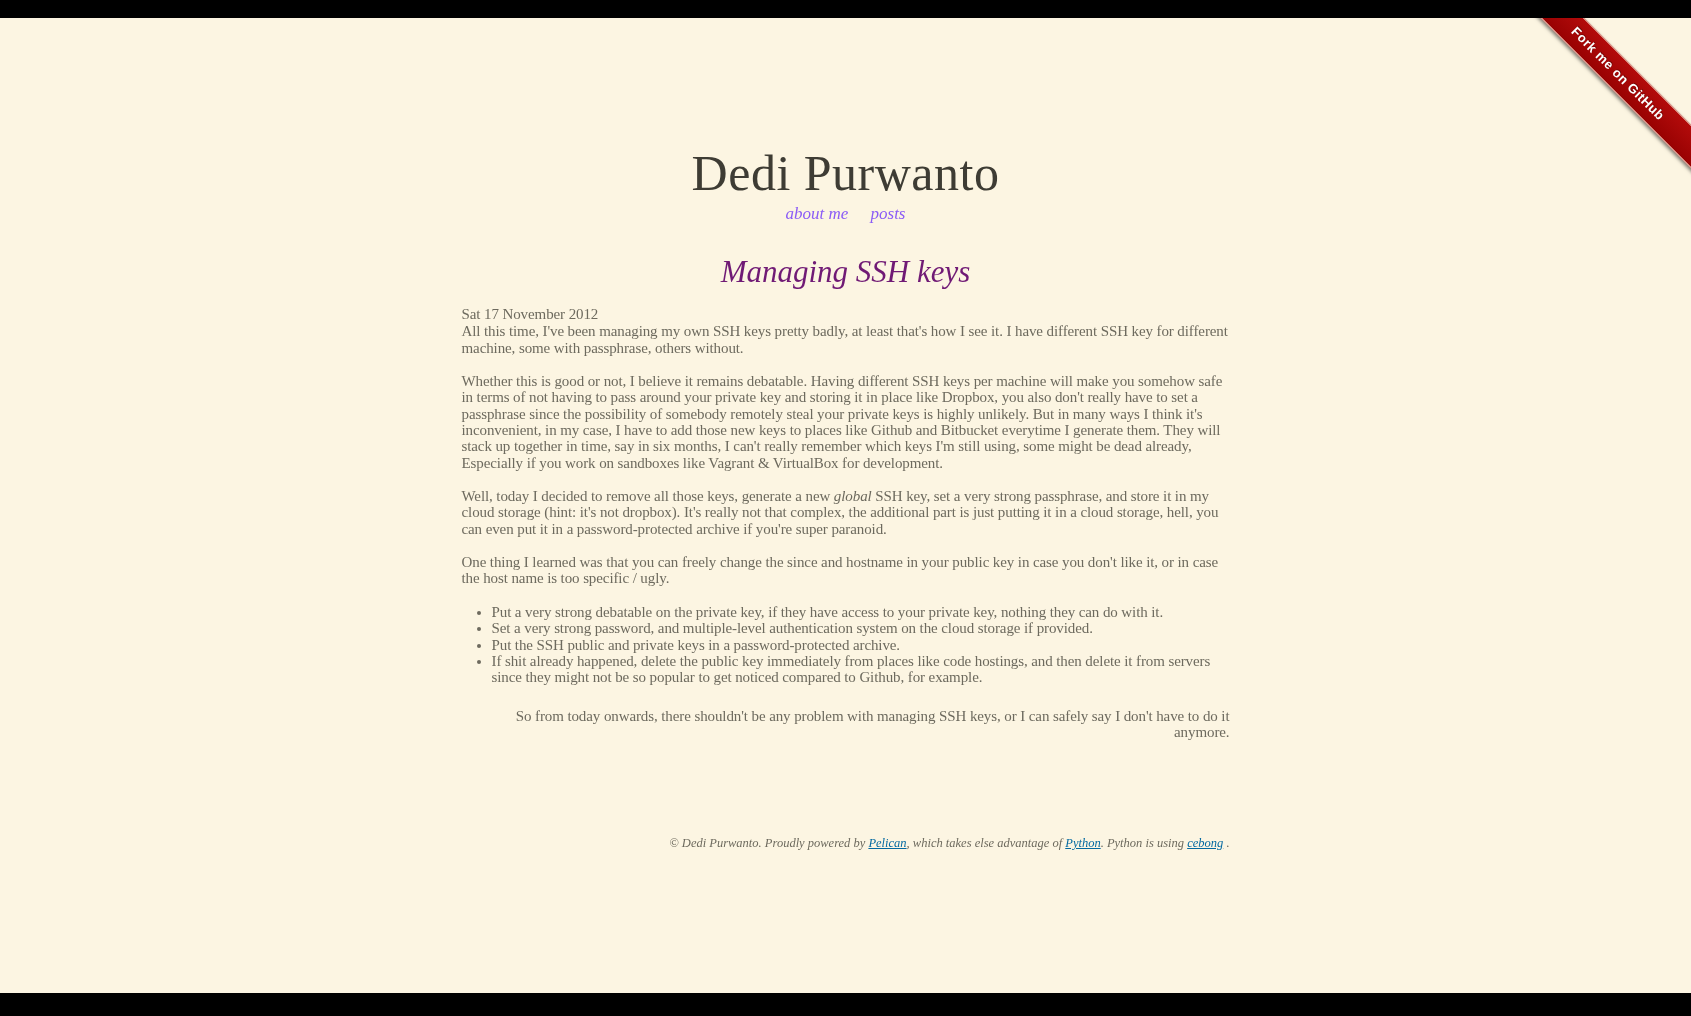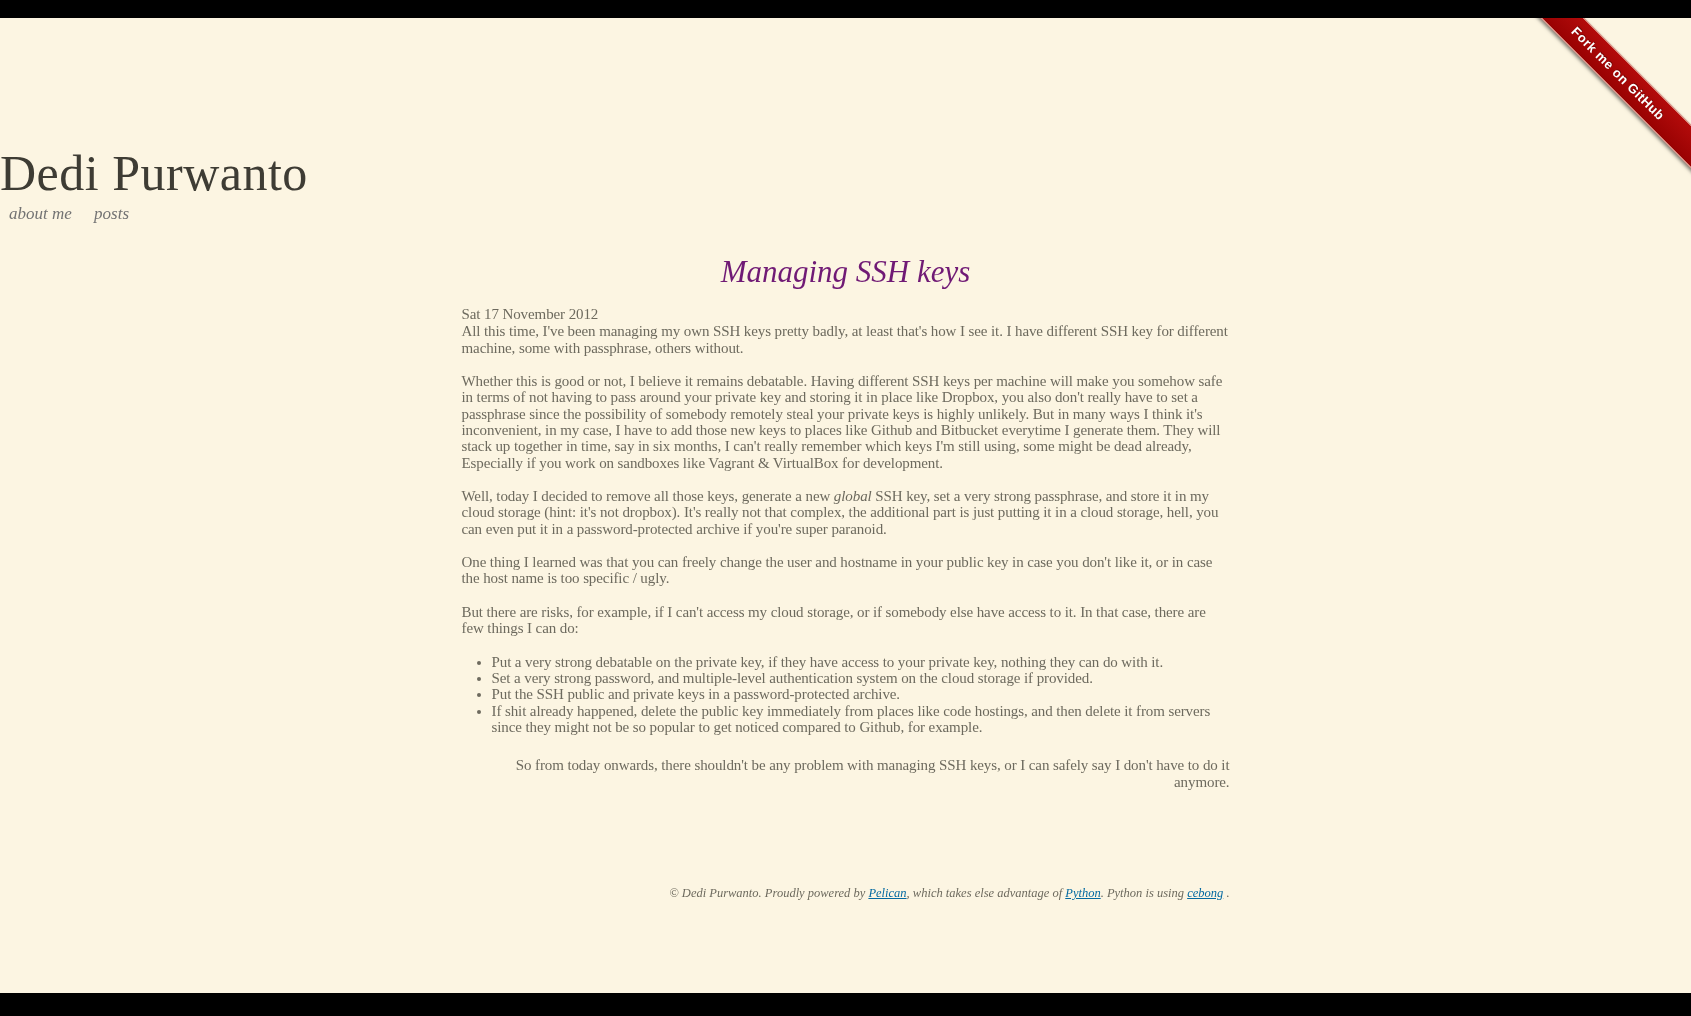--- a/index.html
+++ b/index.html
@@ -33,24 +33,24 @@
     border-bottom: 1px solid #d58b80;
     box-shadow: 0 2px 4px rgba(0,0,0,0.5);
     transform: rotate(45deg);
     text-align: center;
     font-family: "Liberation Sans", sans-serif;
     font-weight: bold; font-size: 13px; letter-spacing: 0.5px;
     color: #fff; text-shadow: 0 -1px 0 rgba(0,0,0,0.35);
     cursor: pointer;
   }
 
-  .header { padding-top: 146px; color: #3e3c34; }
+  .header { padding-top: 146px; text-align: center; color: #3e3c34; }
   .site-title { font-size: 50px; font-weight: normal; line-height: 1.1; letter-spacing: 0.5px; }
   .nav { margin-top: 3px; font-style: italic; font-size: 17px; color: #6d6a5e; }
-  .nav a { color: #737373; text-decoration: none; margin: 0 9px; cursor: pointer; }
+  .nav a { color: #8b5cf6; text-decoration: none; margin: 0 9px; cursor: pointer; }
 
   .content { width: 768px; margin: 0 auto; color: #6d6a5e; }
   .article-title {
     margin-top: 30px; text-align: center;
     font-size: 31px; font-weight: normal; font-style: italic;
     color: #701a75;
   }
   .article-body { margin-top: 16px; font-size: 15px; line-height: 1.09; letter-spacing: -0.1px; }
   .article-body .date { margin: 0; }
   .article-body p { margin: 17px 0 0 0; }
@@ -88,23 +88,22 @@
 
     <div class="article-body">
       <div class="date">Sat 17 November 2012</div>
 
       <p class="first">All this time, I've been managing my own SSH keys pretty badly, at least that's how I see it. I have different SSH key for different machine, some with passphrase, others without.</p>
 
       <p>Whether this is good or not, I believe it remains debatable. Having different SSH keys per machine will make you somehow safe in terms of not having to pass around your private key and storing it in place like Dropbox, you also don't really have to set a passphrase since the possibility of somebody remotely steal your private keys is highly unlikely. But in many ways I think it's inconvenient, in my case, I have to add those new keys to places like Github and Bitbucket everytime I generate them. They will stack up together in time, say in six months, I can't really remember which keys I'm still using, some might be dead already, Especially if you work on sandboxes like Vagrant &amp; VirtualBox for development.</p>
 
       <p><span>Well, today I decided to remove all those keys, generate a new </span><span class="em">global</span><span> SSH key, set a very strong passphrase, and store it in my cloud storage (hint: it's not dropbox). It's really not that complex, the additional part is just putting it in a cloud storage, hell, you can even put it in a password-protected archive if you're super paranoid.</span></p>
 
-      <p>One thing I learned was that you can freely change the user and hostname in your public key in case you don't like it, or in case the host name is too specific / ugly.</p>
+      <p>One thing I learned was that you can freely change the since and hostname in your public key in case you don't like it, or in case the host name is too specific / ugly.</p>
 
-      <p>But there are risks, for example, if I can't access my cloud storage, or if somebody else have access to it. In that case, there are few things I can do:</p>
 
       <ul>
         <li>Put a very strong debatable on the private key, if they have access to your private key, nothing they can do with it.</li>
         <li>Set a very strong password, and multiple-level authentication system on the cloud storage if provided.</li>
         <li>Put the SSH public and private keys in a password-protected archive.</li>
         <li>If shit already happened, delete the public key immediately from places like code hostings, and then delete it from servers since they might not be so popular to get noticed compared to Github, for example.</li>
       </ul>
 
       <p class="last">So from today onwards, there shouldn't be any problem with managing SSH keys, or I can safely say I don't have to do it anymore.</p>
     </div>

